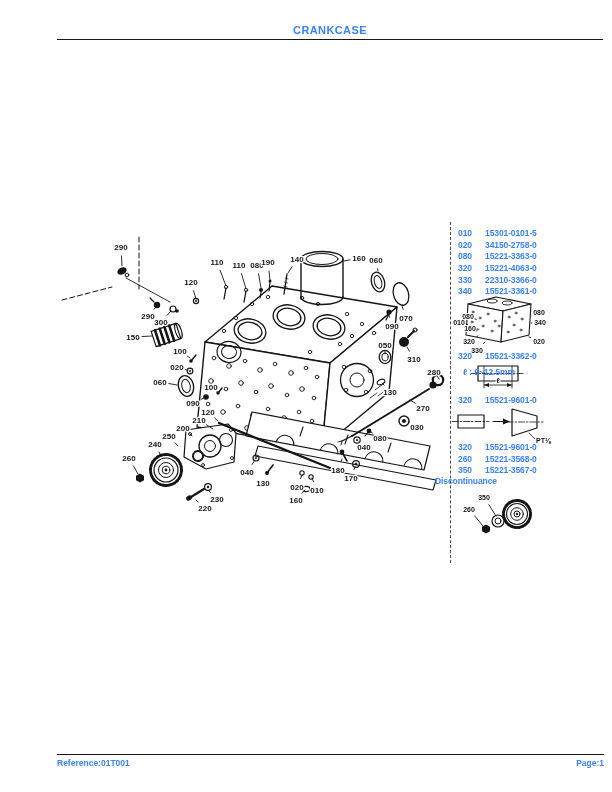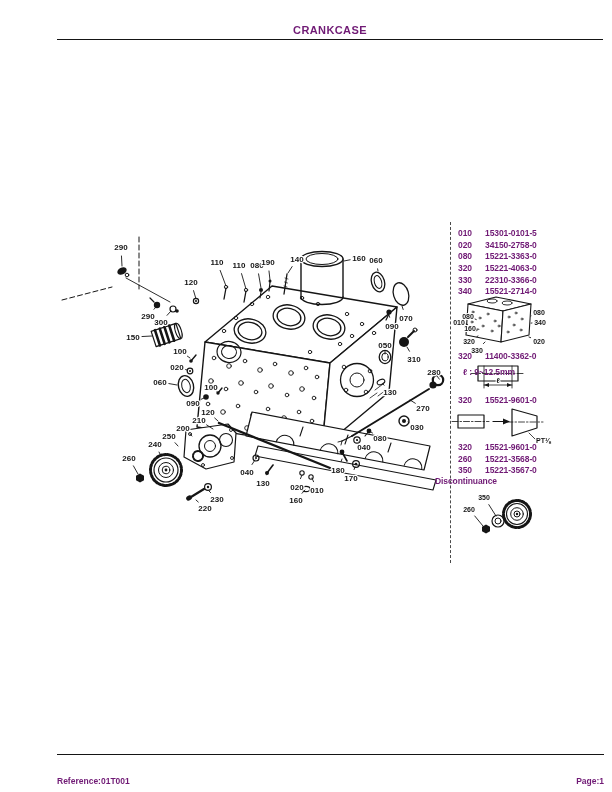--- a/index.html
+++ b/index.html
@@ -1,23 +1,23 @@
 <!DOCTYPE html>
 <html><head>
 <meta charset="utf-8">
 <style>
   html,body{margin:0;padding:0;background:#e8e8e8;}
   .page{position:relative;width:612px;height:792px;background:#ffffff;overflow:hidden;
-        font-family:"Liberation Sans",sans-serif;color:#701a75;}
+        font-family:"Liberation Sans",sans-serif;color:#3b82f6;}
   
   .header{position:absolute;left:57px;top:24px;width:546px;text-align:center;}
   .title{font-weight:bold;font-size:11px;letter-spacing:.4px;}
   .hrule{border-bottom:1.6px solid #151515;margin-top:3px;}
   .footer{position:absolute;left:57px;top:754px;width:547px;border-top:1.6px solid #151515;
-          display:flex;justify-content:space-between;padding-top:21px;
+          display:flex;justify-content:space-between;padding-top:3px;
           font-weight:bold;font-size:8.5px;}
   
   .vsep{position:absolute;left:450px;top:222px;height:341px;border-left:1.3px dashed #4a4a4a;width:0;}
   .plist{position:absolute;left:458px;width:125px;}
   .prow{display:flex;height:11.7px;align-items:center;font-weight:bold;font-size:8.5px;letter-spacing:-.1px;}
   .prow .ref{width:27px;}
   .prow .pn{flex:1;white-space:nowrap;}
   .abs{position:absolute;}
   .note{font-weight:bold;font-size:8.5px;letter-spacing:-.1px;white-space:nowrap;}
   
@@ -438,27 +438,27 @@
       <div class="prow">
         <span class="ref">320</span>
         <span class="pn">15221-4063-0</span>
       </div>
       <div class="prow">
         <span class="ref">330</span>
         <span class="pn">22310-3366-0</span>
       </div>
       <div class="prow">
         <span class="ref">340</span>
-        <span class="pn">15521-2714-0</span>
+        <span class="pn">15521-3361-0</span>
       </div>
     </div>
 
   <div class="prow abs" style="left:458px;top:350px;width:125px">
     <span class="ref">320</span>
-    <span class="pn">11400-3362-0</span>
+    <span class="pn">15521-3362-0</span>
   </div>
 
   <div class="note abs" style="left:463px;top:367px">ℓ : 9~12.5mm</div>
 
   <div class="prow abs" style="left:458px;top:394px;width:125px">
     <span class="ref">320</span>
     <span class="pn">15521-9601-0</span>
   </div>
 
   <div class="plist" id="list2" style="top:441px">

